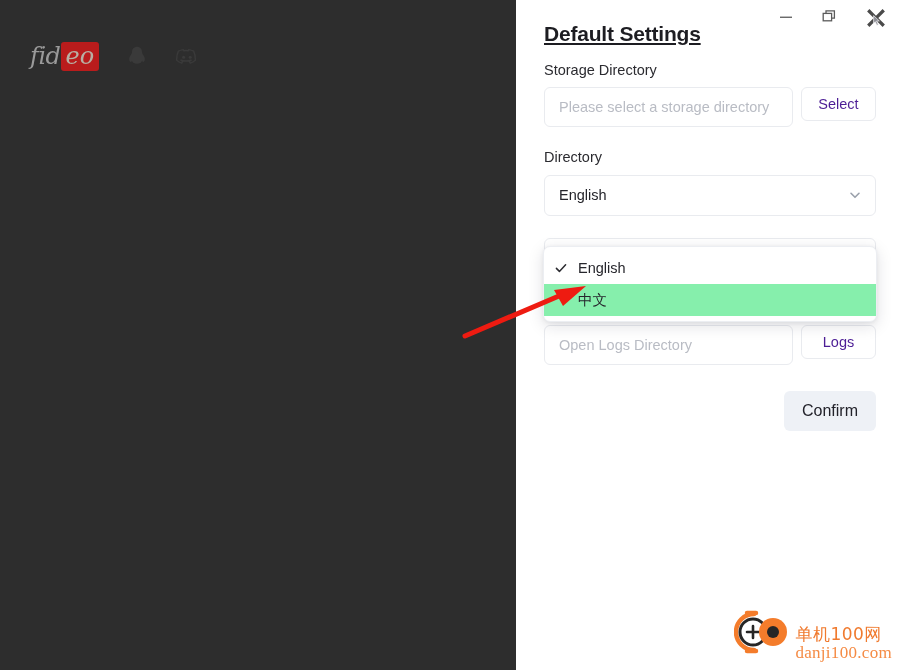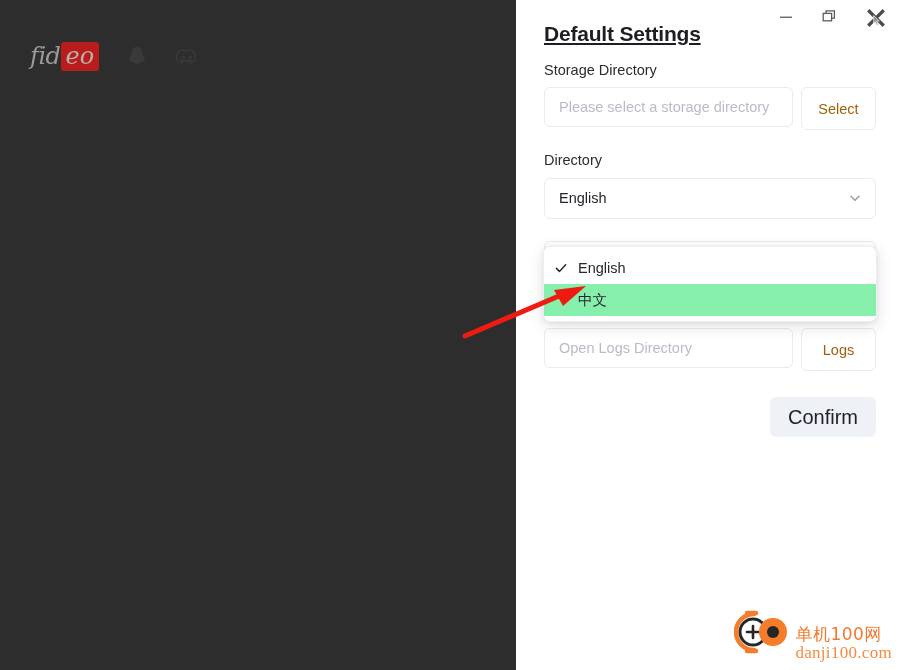--- a/index.html
+++ b/index.html
@@ -99,27 +99,27 @@
     border: 1px solid #e9ebef;
     border-radius: 6px;
     background: #fff;
     display: flex; align-items: center;
     padding: 0 14px;
     font-size: 14.5px;
     color: #b9bcc4;
     overflow: hidden; white-space: nowrap;
   }
   .side-button {
-    width: 75px; height: 43px;
+    width: 75px; height: 34px;
     border: 1px solid #e9ebef;
     border-radius: 6px;
     background: #fff;
     display: flex; align-items: center; justify-content: center;
     font-size: 14.5px;
-    color: #a16207;
+    color: #4c1d95;
     cursor: pointer;
   }
   .field-block { margin-bottom: 22px; }
 
   
   #language-select {
     position: relative;
     height: 41px;
     border: 1px solid #e9ebef;
     border-radius: 6px;
@@ -169,21 +169,21 @@
   #confirm-row {
     display: flex; justify-content: flex-end;
     margin-top: 26px;
   }
   #confirm-button {
     min-width: 82px; height: 40px;
     padding: 0 18px;
     background: #eef1f6;
     border: none;
     border-radius: 6px;
-    font-size: 20px;
+    font-size: 16px;
     color: #22222a;
     cursor: pointer;
     font-family: "Liberation Sans", sans-serif;
     display: flex; align-items: center; justify-content: center;
   }
 
   
   #annotation-arrow {
     position: absolute;
     left: 462px; top: 278px;

